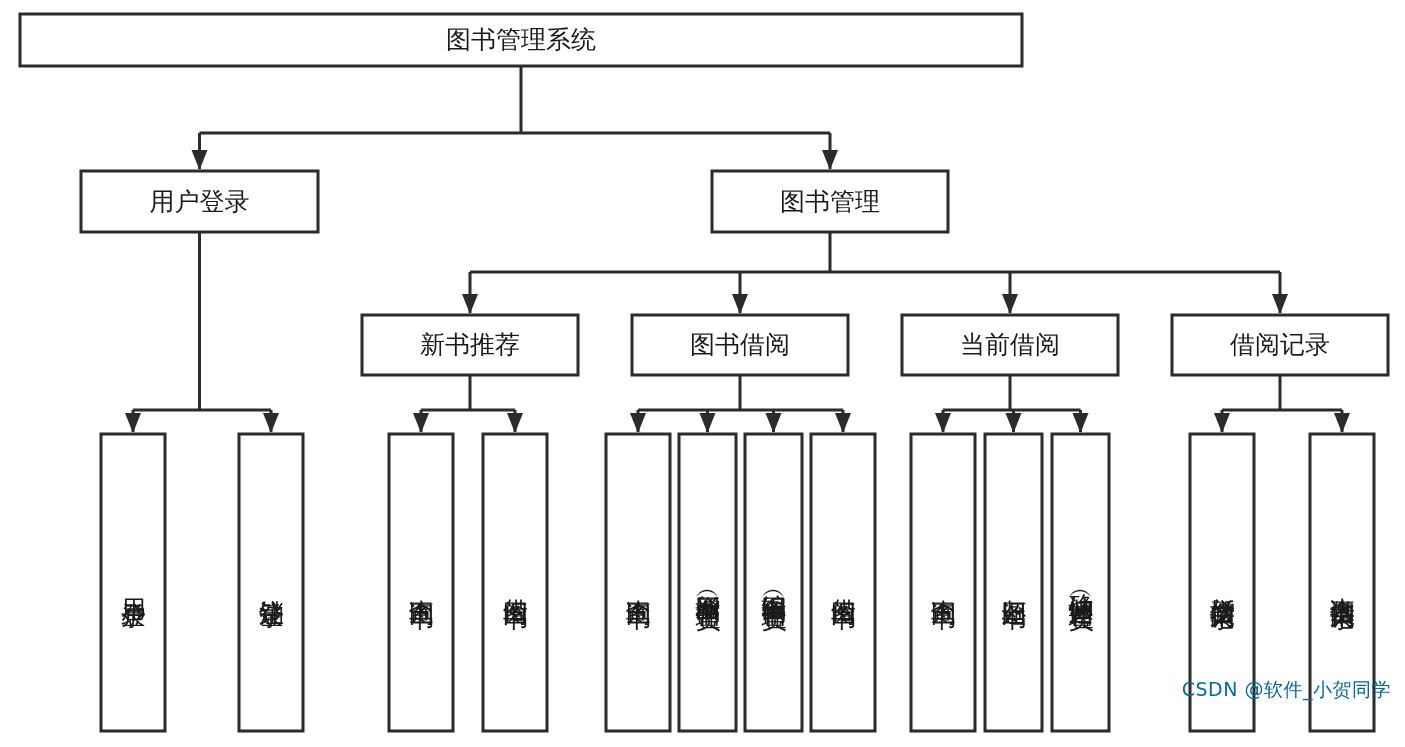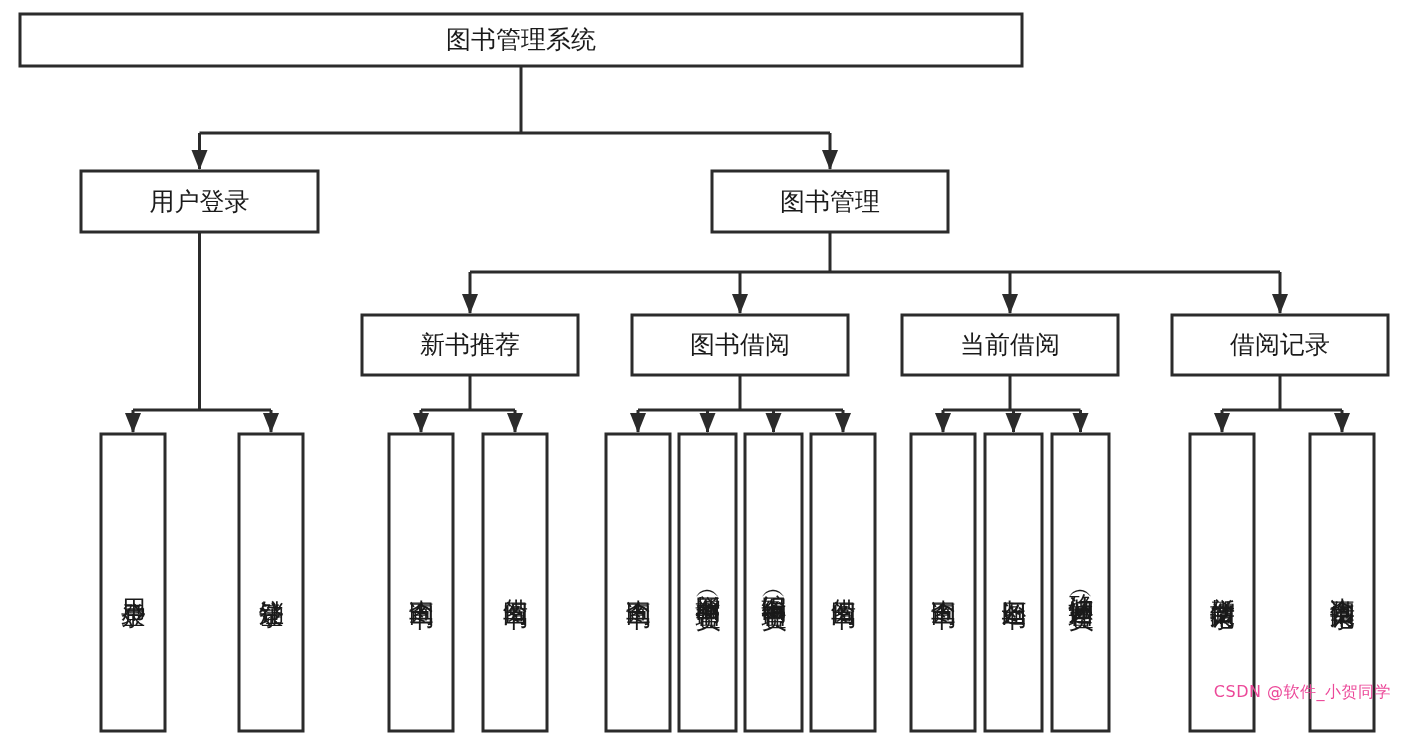--- a/index.html
+++ b/index.html
@@ -63,22 +63,22 @@
     letter-spacing: 2px;
     color: #1a1a1a;
     white-space: nowrap;
     text-align: center;
   }
   .watermark {
     position: absolute;
     right: 14px;
     bottom: 6px;
     font-family: "DejaVu Sans", "Liberation Sans", sans-serif;
-    font-size: 16px;
-    color: #ec4899;
+    font-size: 19px;
+    color: #0369a1;
     letter-spacing: 0.5px;
     white-space: nowrap;
   }
 </style>
 </head>
 <body>
 
 <div id="diagram-root">
 
   <svg id="flowchart" viewBox="0 0 1405 747">

